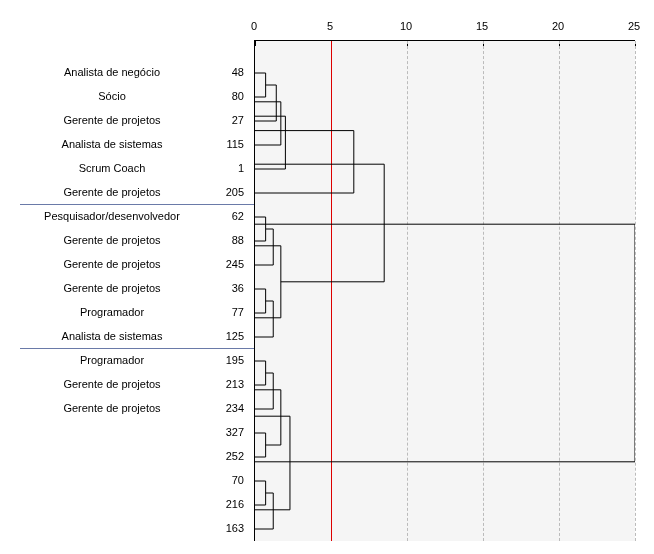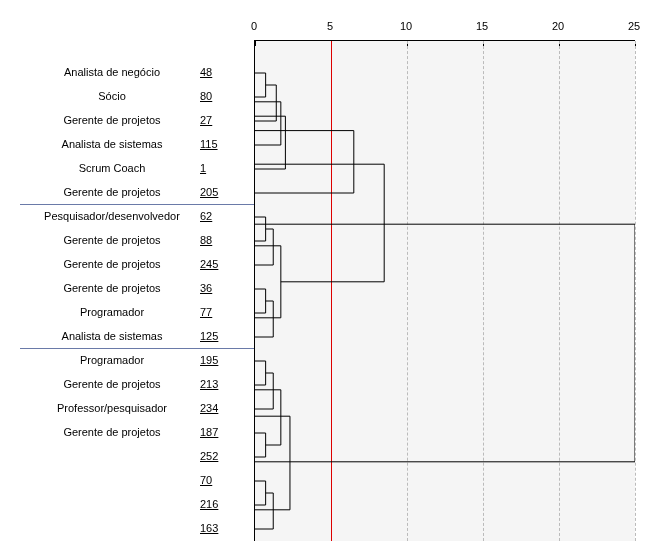--- a/index.html
+++ b/index.html
@@ -30,23 +30,22 @@
   }
   .numbers-col {
     position: absolute;
     left: 180px;
     top: 40px;
     width: 50px;
   }
   .number-row {
     height: 24px;
     line-height: 24px;
-    text-align: left;
+    text-align: right;
     padding-right: 6px;
-    text-decoration: underline;
   }
   .plot-area {
     position: absolute;
     left: 234px;
     top: 20px;
     width: 380px;
     height: 500px;
     background: #f5f5f5;
     border: 1px solid #000;
     border-right: none;
@@ -125,41 +124,40 @@
     <div class="label-row">Scrum Coach</div>
     <div class="label-row">Gerente de projetos</div>
     <div class="label-row">Pesquisador/desenvolvedor</div>
     <div class="label-row">Gerente de projetos</div>
     <div class="label-row">Gerente de projetos</div>
     <div class="label-row">Gerente de projetos</div>
     <div class="label-row">Programador</div>
     <div class="label-row">Analista de sistemas</div>
     <div class="label-row">Programador</div>
     <div class="label-row">Gerente de projetos</div>
-    <div class="label-row">Professor/pesquisador</div>
     <div class="label-row">Gerente de projetos</div>
   </div>
 
   <div class="numbers-col">
     <div class="number-row">48</div>
     <div class="number-row">80</div>
     <div class="number-row">27</div>
     <div class="number-row">115</div>
     <div class="number-row">1</div>
     <div class="number-row">205</div>
     <div class="number-row">62</div>
     <div class="number-row">88</div>
     <div class="number-row">245</div>
     <div class="number-row">36</div>
     <div class="number-row">77</div>
     <div class="number-row">125</div>
     <div class="number-row">195</div>
     <div class="number-row">213</div>
     <div class="number-row">234</div>
-    <div class="number-row">187</div>
+    <div class="number-row">327</div>
     <div class="number-row">252</div>
     <div class="number-row">70</div>
     <div class="number-row">216</div>
     <div class="number-row">163</div>
   </div>
 
   <div class="hsep" style="top:184px; width:234px;"></div>
   <div class="hsep" style="top:328px; width:234px;"></div>
 
   <div class="plot-area">

